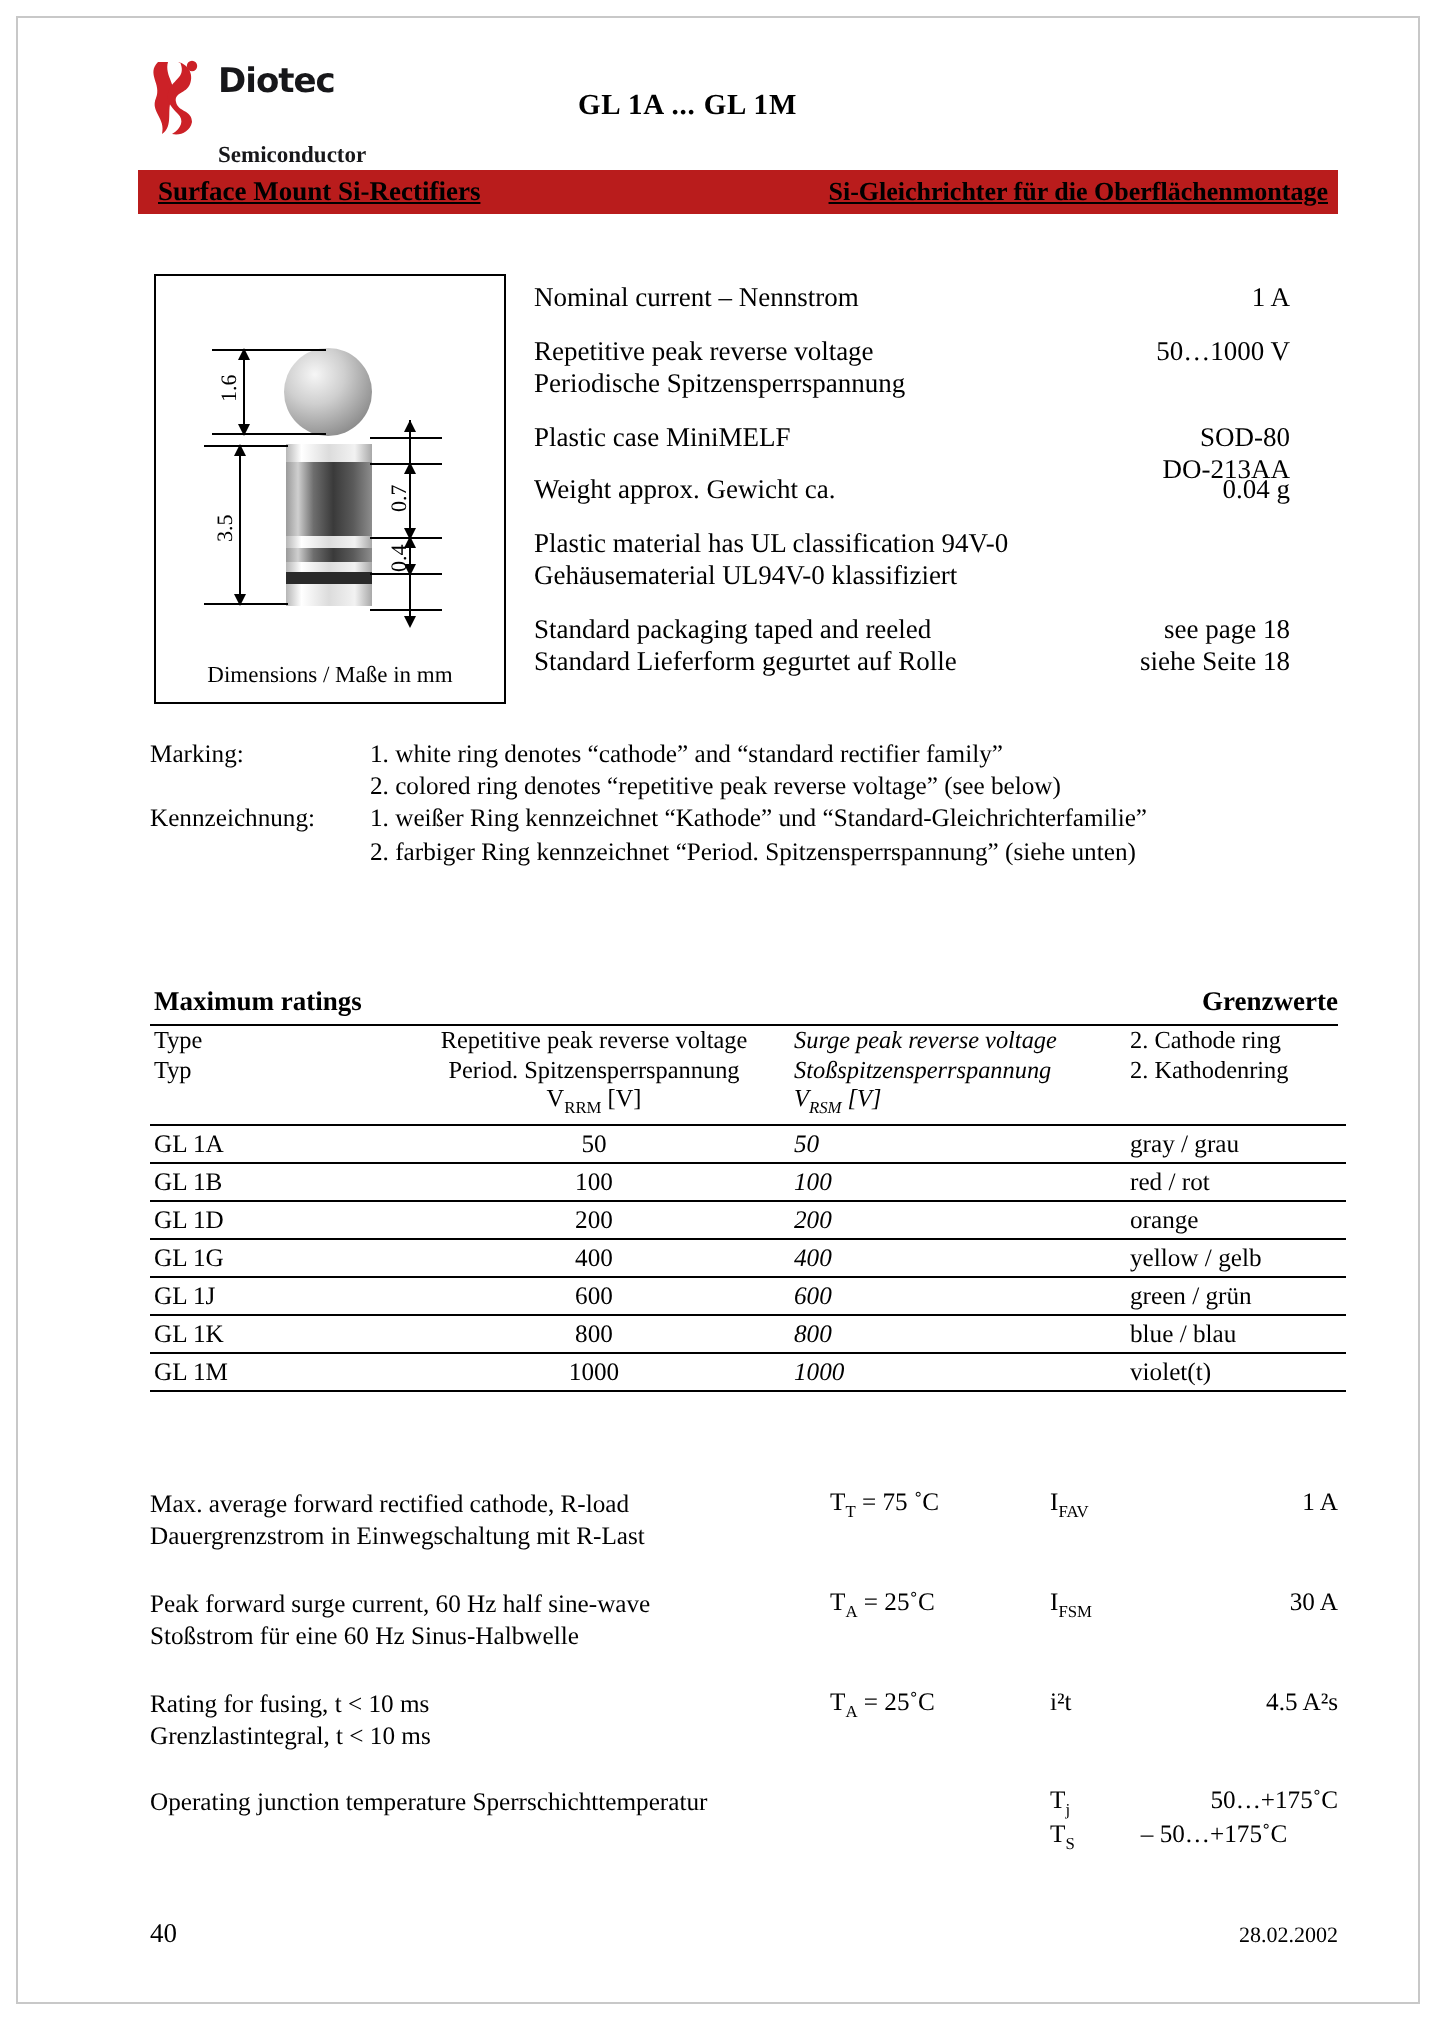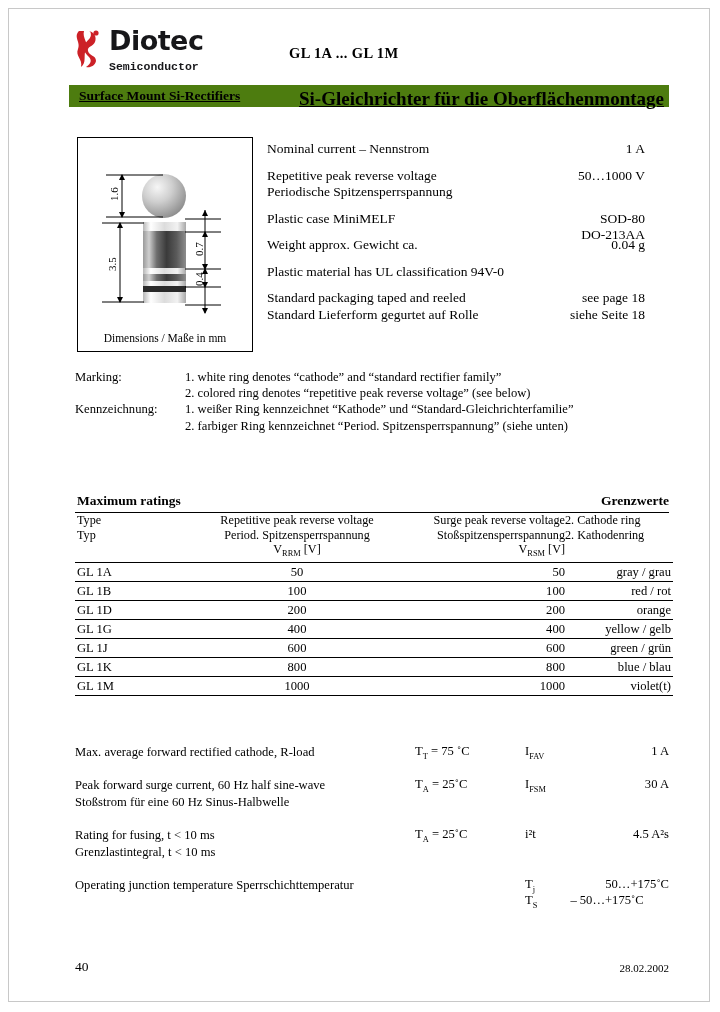--- a/index.html
+++ b/index.html
@@ -48,66 +48,66 @@
     height: 40px;
   }
   .logo-text {
     position: absolute;
     left: 40px;
     top: 0px;
   }
   .logo-title {
     font-family: "DejaVu Sans", "Liberation Sans", sans-serif;
     font-weight: bold;
-    font-size: 27px;
+    font-size: 17px;
     letter-spacing: -0.5px;
     line-height: 28px;
     color: #17171a;
   }
   .logo-sub {
-    font-family: Liberation Mono, monospace;
+    font-family: Liberation Serif, serif;
     font-weight: bold;
     font-size: 11.5px;
     line-height: 13px;
     color: #17171a;
-    margin-top: 5px;
+    margin-top: 17px;
   }
   .doc-title {
     position: absolute;
     left: 280px;
     top: 36px;
     width: 240px;
     font-weight: bold;
     font-size: 14.5px;
     letter-spacing: 0.4px;
   }
 
   
   .band {
     position: absolute;
     left: 60px;
     top: 76px;
     width: 600px;
     height: 22px;
-    background: #4d7c0f;
+    background: #b91c1c;
   }
   .band-left {
     position: absolute;
     left: 10px;
     top: 3px;
     font-weight: bold;
     font-size: 13.5px;
     text-decoration: underline;
   }
   .band-right {
     position: absolute;
     right: 5px;
     top: 3px;
     font-weight: bold;
-    font-size: 19px;
+    font-size: 13px;
     text-decoration: underline;
   }
 
   
   .drawbox {
     position: absolute;
     left: 68px;
     top: 128px;
     width: 176px;
     height: 215px;
@@ -197,22 +197,22 @@
   }
   .rt-head { border-bottom: 1.6px solid #000; }
   .rt-body td {
     border-bottom: 1.1px solid #000;
     height: 18px;
     line-height: 18px;
     font-size: 12.6px;
   }
   .c1 { width: 120px; text-align: left; padding-left: 2px !important; }
   .c2 { width: 200px; text-align: center; }
-  .c3 { width: 168px; text-align: right; }
-  .c4 { width: 106px; text-align: right; padding-right: 2px !important; }
+  .c3 { width: 168px; text-align: left; font-style: italic; }
+  .c4 { width: 106px; text-align: left; padding-right: 2px !important; }
   .hdr-c1 { text-align: left; padding-left: 2px !important; }
   .hdr-c4 { text-align: left; padding-right: 2px !important; }
   sub { font-size: 8.4px; }
 
   
   .params {
     position: absolute;
     left: 66px;
     top: 735px;
     width: 594px;
@@ -357,20 +357,21 @@
       <div class="spec-val" style="top:16.5px">DO-213AA</div>
     </div>
 
     <div class="spec-row">
       <div class="spec-line">Weight approx.    Gewicht ca.</div>
       <div class="spec-val">0.04 g</div>
     </div>
 
     <div class="spec-row">
       <div class="spec-line">Plastic material has UL classification 94V-0</div>
+      <div class="spec-line">Gehäusematerial UL94V-0 klassifiziert</div>
     </div>
 
     <div class="spec-row">
       <div class="spec-line">Standard packaging taped and reeled</div>
       <div class="spec-line">Standard Lieferform gegurtet auf Rolle</div>
       <div class="spec-val">see page 18</div>
       <div class="spec-val" style="top:16.5px">siehe Seite 18</div>
     </div>
 
   </div>
@@ -464,20 +465,21 @@
         <td class="c4">violet(t)</td>
       </tr>
     </tbody>
         </table>
   </div>
 
   <div class="params">
 
     <div class="p-row">
       <div class="p-desc">Max. average forward rectified cathode, R-load</div>
+      <div class="p-desc">Dauergrenzstrom in Einwegschaltung mit R-Last</div>
       <div class="p-cond"><span>T</span><sub>T</sub><span> = 75 ˚C</span></div>
       <div class="p-sym"><span>I</span><sub>FAV</sub></div>
       <div class="p-val">1 A</div>
     </div>
 
     <div class="p-row">
       <div class="p-desc">Peak forward surge current, 60 Hz half sine-wave</div>
       <div class="p-desc">Stoßstrom für eine 60 Hz Sinus-Halbwelle</div>
       <div class="p-cond"><span>T</span><sub>A</sub><span> = 25˚C</span></div>
       <div class="p-sym"><span>I</span><sub>FSM</sub></div>

